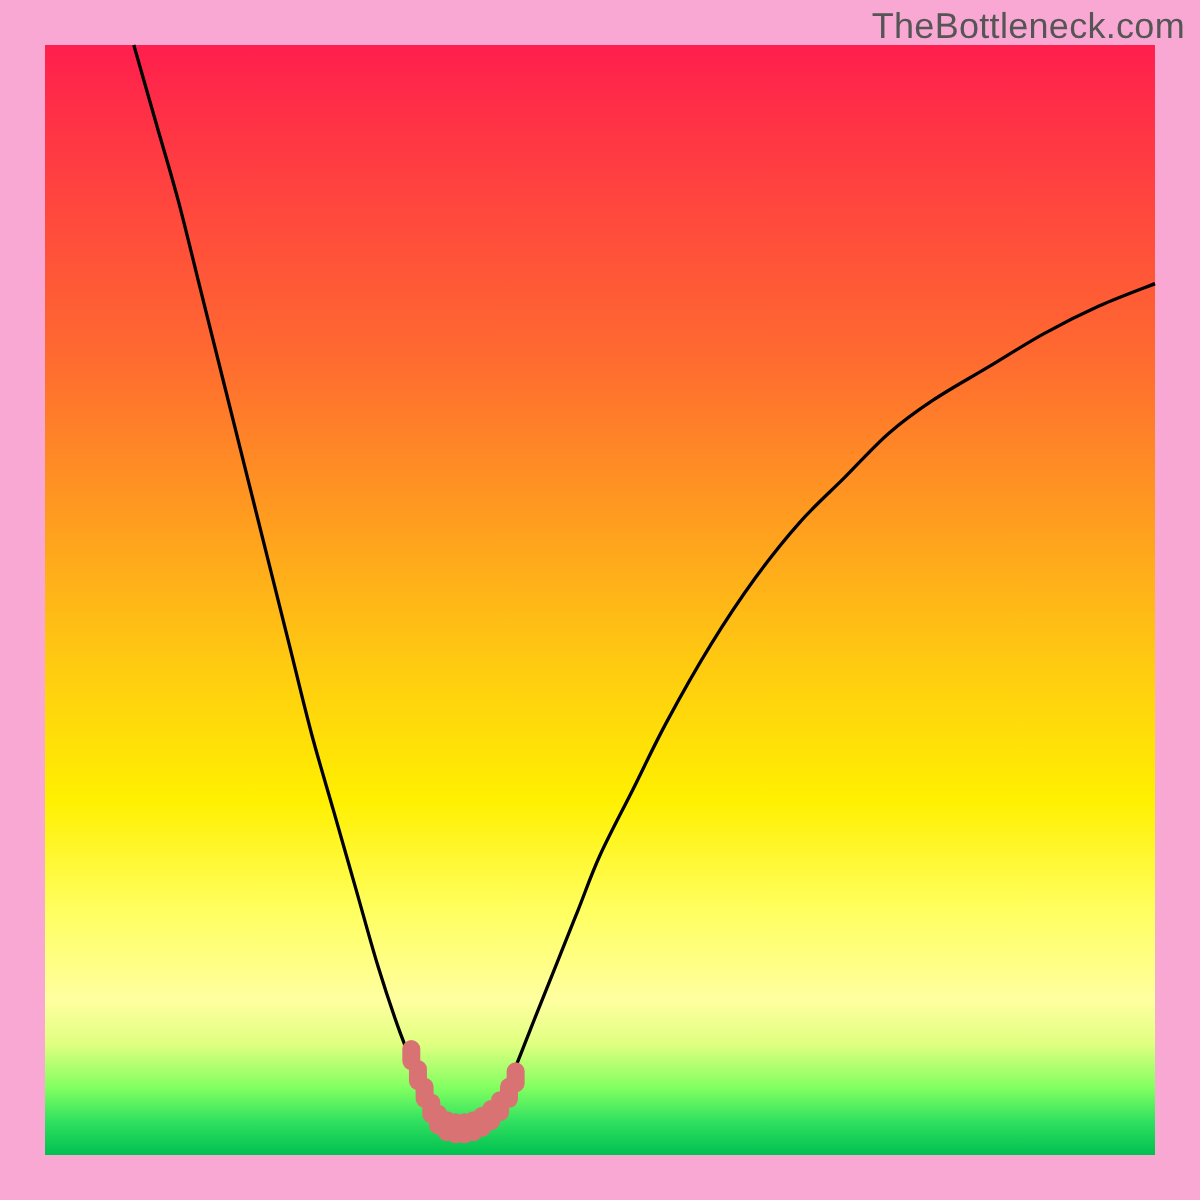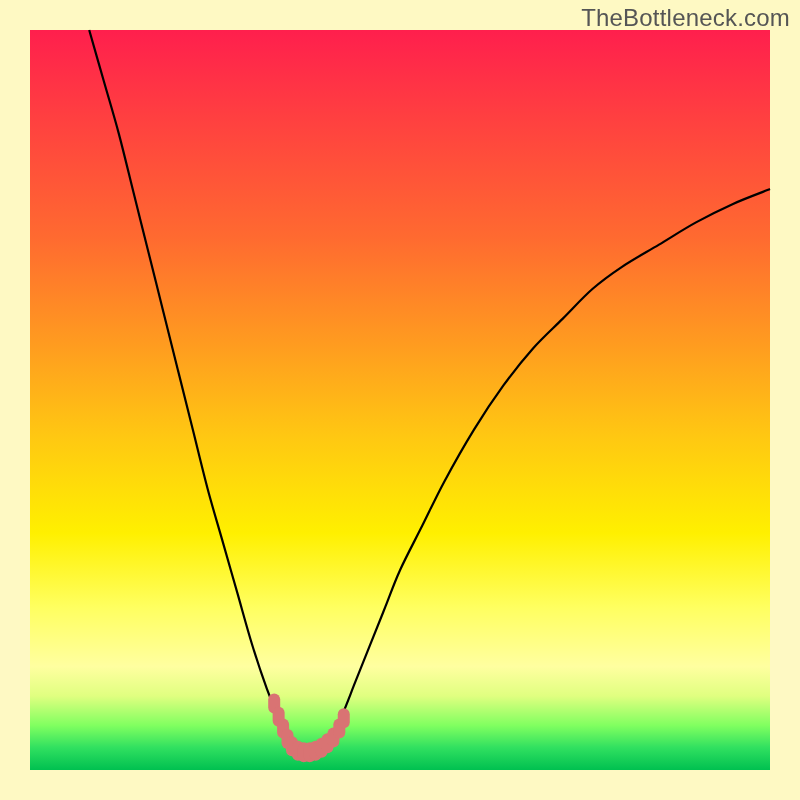--- a/index.html
+++ b/index.html
@@ -7,21 +7,21 @@
     padding: 0;
     width: 800px;
     height: 800px;
     background: #000;
     overflow: hidden;
     font-family: Arial, Helvetica, sans-serif;
   }
   .frame {
     position: absolute;
     inset: 0;
-    background: #fef9c3;
+    background: #f9a8d4;
   }
   .plot {
     position: absolute;
     left: 30px;
     top: 30px;
     width: 740px;
     height: 740px;
     
     background: linear-gradient(
       to bottom,

